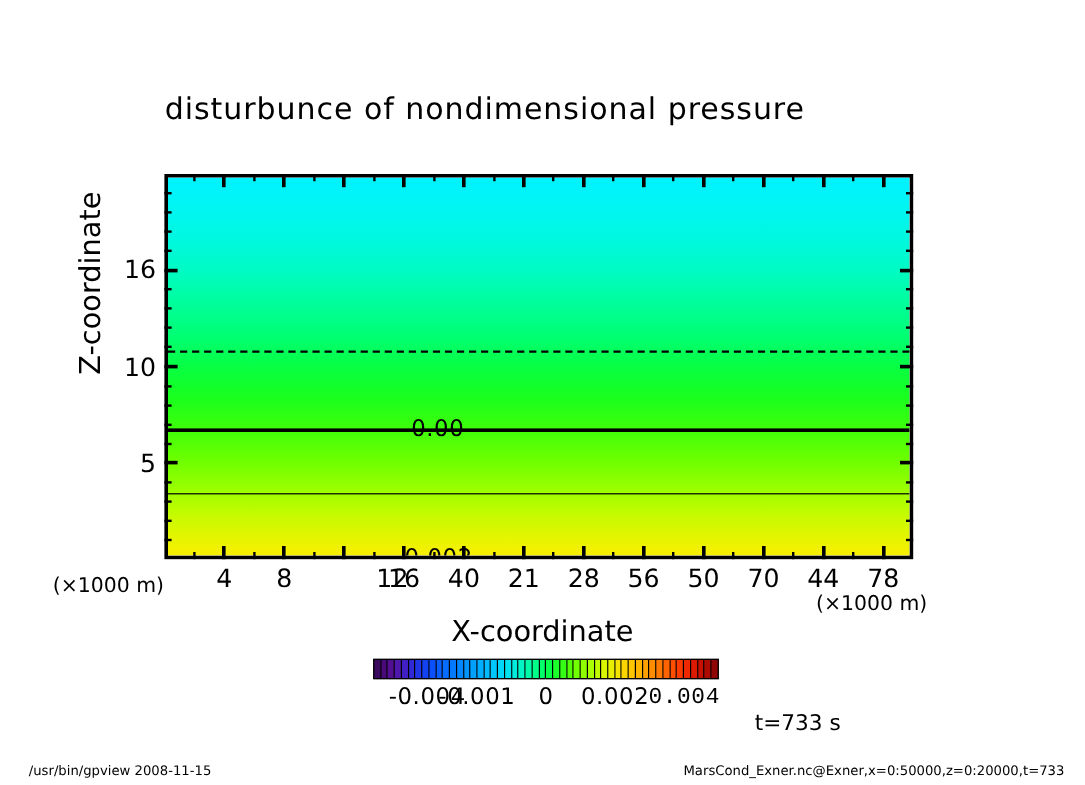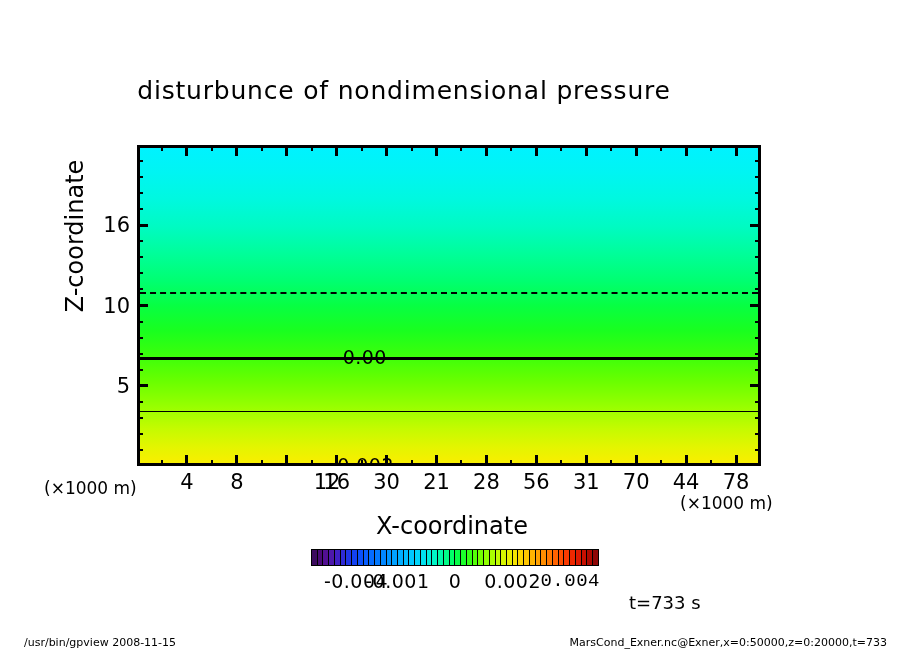--- a/index.html
+++ b/index.html
@@ -322,25 +322,25 @@
     <div class="tick tick-left-minor" style="left: 137px; top: 176.1px;"></div>
     <div class="tick tick-right-minor" style="left: 755px; top: 176.1px;"></div>
     <div class="tick tick-left-minor" style="left: 137px; top: 160.05px;"></div>
     <div class="tick tick-right-minor" style="left: 755px; top: 160.05px;"></div>
   </div>
 <div id="xtick-labels">
     <div class="xtick-label" style="left: 186.92px;">4</div>
     <div class="xtick-label" style="left: 236.84px;">8</div>
     <div class="xtick-label" style="left: 295px; margin-left: 32px;">12</div>
     <div class="xtick-label" style="left: 336.68px;">16</div>
-    <div class="xtick-label" style="left: 386.6px;">30</div>
+    <div class="xtick-label" style="left: 386.6px;">40</div>
     <div class="xtick-label" style="left: 436.52px;">21</div>
     <div class="xtick-label" style="left: 486.44px;">28</div>
     <div class="xtick-label" style="left: 536.36px;">56</div>
-    <div class="xtick-label" style="left: 586.28px;">31</div>
+    <div class="xtick-label" style="left: 586.28px;">50</div>
     <div class="xtick-label" style="left: 636.2px;">70</div>
     <div class="xtick-label" style="left: 686.12px;">44</div>
     <div class="xtick-label" style="left: 736.04px;">78</div>
   </div>
 <div id="ytick-labels">
     <div class="ytick-label" style="top: 385.75px;">5</div>
     <div class="ytick-label" style="top: 305.5px;">10</div>
     <div class="ytick-label" style="top: 225.25px;">16</div>
   </div>
 

